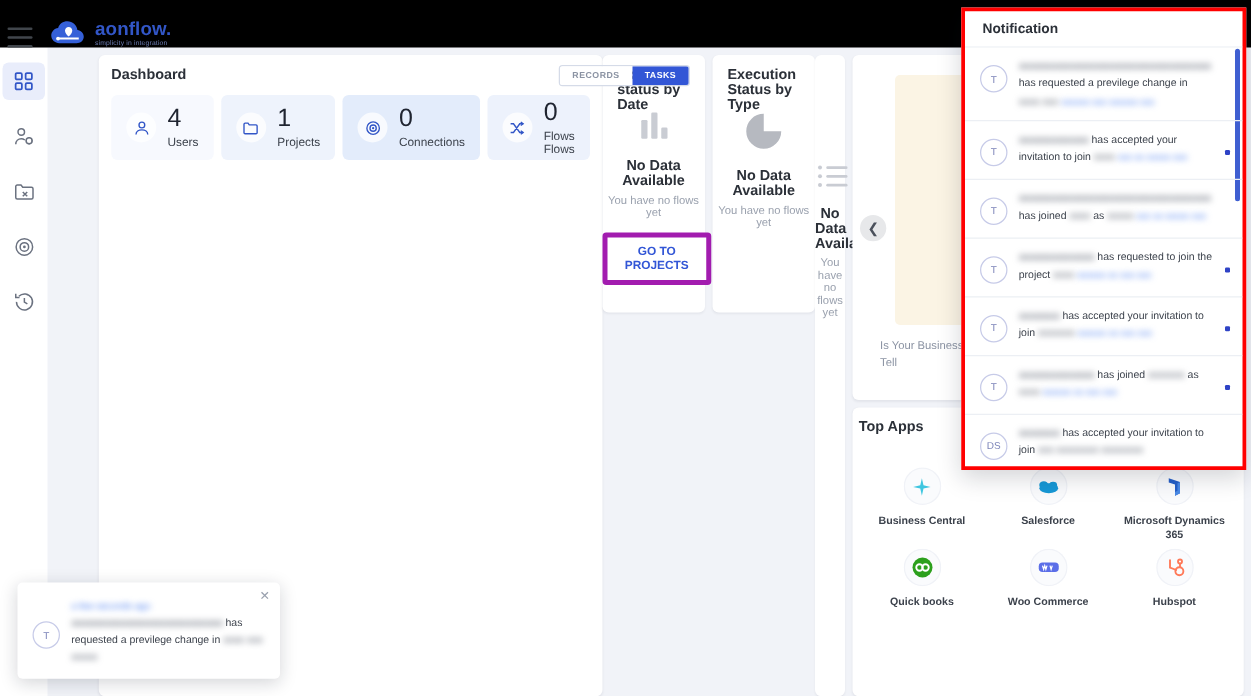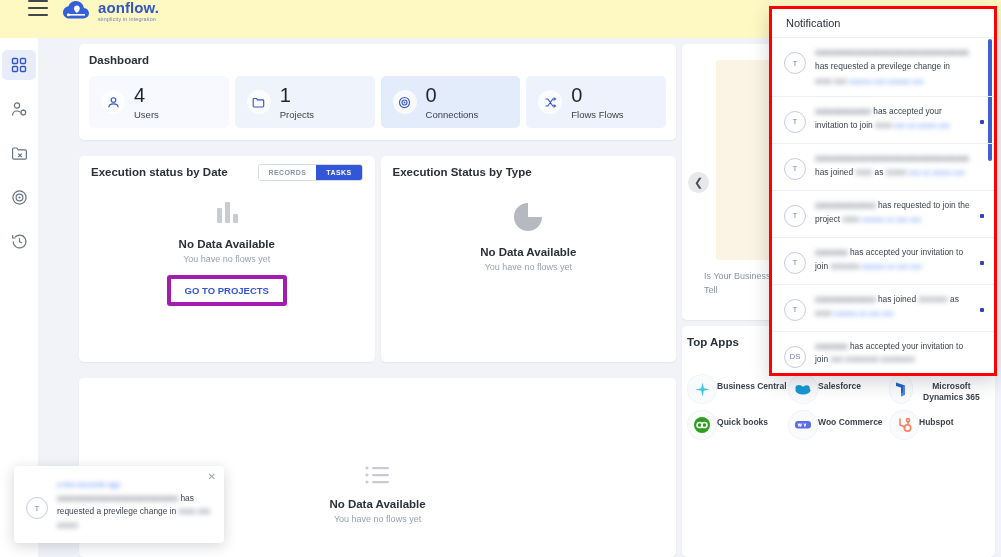--- a/index.html
+++ b/index.html
@@ -7,22 +7,22 @@
     width: 1001px; height: 557px;
     font-family: "Liberation Sans", sans-serif;
     background: #f1f3f8;
     overflow: hidden;
   }
   .app { position: relative; width: 1001px; height: 557px; }
 
   
   .topbar {
     position: absolute; top: 0; left: 0; width: 1001px; height: 38px;
-    background: #fef9c3; display: flex; align-items: flex-start;
-    padding-left: 28px; z-index: 5;
+    background: #000000; display: flex; align-items: flex-end;
+    padding-left: 6px; z-index: 5;
   }
   .hamburger { width: 20px; height: 16px; display: flex; flex-direction: column;
     justify-content: space-between; cursor: pointer; margin-right: 14px; }
   .hamburger span { display: block; height: 2px; background: #41464c; border-radius: 1px; }
   .logo-wrap { display: flex; align-items: center; gap: 6px; }
   .logo-cloud { width: 30px; height: 22px; position: relative; }
   .logo-text { display: flex; flex-direction: column; line-height: 1; }
   .logo-name { font-size: 15px; font-weight: 600; color: #3256c7; letter-spacing: .1px; }
   .logo-tag { font-size: 5.4px; color: #6e7fb5; letter-spacing: .15px; margin-top: 2px; }
 
@@ -36,21 +36,21 @@
     display: flex; align-items: center; justify-content: center;
     border-radius: 5px; cursor: pointer; color: #6b7280;
   }
   .side-item.active { background: #e9edfb; color: #3256c7; }
 
   
   .main {
     position: absolute; top: 38px; left: 38px; width: 963px; height: 519px;
     background: #f1f3f8; padding: 6px 6px 0 6px; display: flex; gap: 6px;
   }
-  .col-left { width: 636px; display: flex; flex-direction: column; gap: 16px; padding-left: 35px; }
+  .col-left { width: 636px; display: flex; gap: 0; padding-left: 35px; }
   .col-right { width: 315px; display: flex; flex-direction: column; gap: 6px; }
 
   .card { background: #fff; border-radius: 5px; box-shadow: 0 1px 2px rgba(16,24,40,.06); }
   .card-title { font-size: 11.5px; font-weight: 700; color: #2b3038; }
 
   
   .stats-card { padding: 10px 10px 12px 10px; }
   .stats-row { display: flex; gap: 6px; margin-top: 10px; }
   .stat {
     flex: 1; height: 52px; border-radius: 5px; display: flex;
@@ -114,37 +114,37 @@
      border-radius: 50%; background: #2ca01c; color:#fff; font-size: 16px; font-weight: 700;
      display:flex; align-items:center; justify-content:center; font-family:"Liberation Serif", serif;}
   .coin { position: absolute; left: 58px; top: 100px; width: 24px; height: 24px;
      border-radius: 50%; background: #e3d2ab; color: #a98d52; display: flex;
      align-items: center; justify-content: center; font-size: 11px; }
   .coin-stem { position: absolute; left: 69px; top: 124px; width: 2px; height: 22px; background: #cdbb95; }
 
   
   .apps { flex: 1; padding: 10px 5px; }
   .apps-grid { display: grid; grid-template-columns: repeat(3,1fr); row-gap: 6px; margin-top: 26px; }
-  .app-cell { display: flex; flex-direction: row; cursor: pointer; }
+  .app-cell { display: flex; flex-direction: column; align-items: center; cursor: pointer; }
   .app-ico {
     width: 30px; height: 30px; border-radius: 50%; background: #fafbfd;
     display: flex; align-items: center; justify-content: center;
     box-shadow: 0 0 0 1px #f0f2f7 inset; font-size: 15px; font-weight: 700;
   }
   .app-lbl { font-size: 8.5px; color: #3c424c; margin-top: 7px; text-align: center;
     line-height: 1.3; font-weight: 600; max-width: 84px; }
 
   
   .notif-panel {
     position: absolute; left: 769px; top: 6px; width: 228px; height: 370px;
     background: #fff; border: 3px solid #ff0000; z-index: 20;
     box-shadow: 0 6px 18px rgba(16,24,40,.18); display: flex; flex-direction: column;
   }
   .notif-head { height: 28px; display: flex; align-items: center; padding: 0 14px;
-    font-size: 11px; font-weight: 400; color: #2b3038; flex: none; }
+    font-size: 11px; font-weight: 700; color: #2b3038; flex: none; }
   .notif-list { flex: 1; position: relative; overflow: hidden; }
   .notif-item {
     display: flex; gap: 9px; padding: 8px 12px 7px 12px;
     border-top: 1px solid #eceff4; position: relative; cursor: pointer; min-height: 47px;
   }
   .avatar {
     width: 22px; height: 22px; border-radius: 50%; border: 1px solid #c7cbe8;
     color: #7b83b8; font-size: 8px; display: flex; align-items: center;
     justify-content: center; flex: none; margin-top: 6px; background: #fff;
   }

